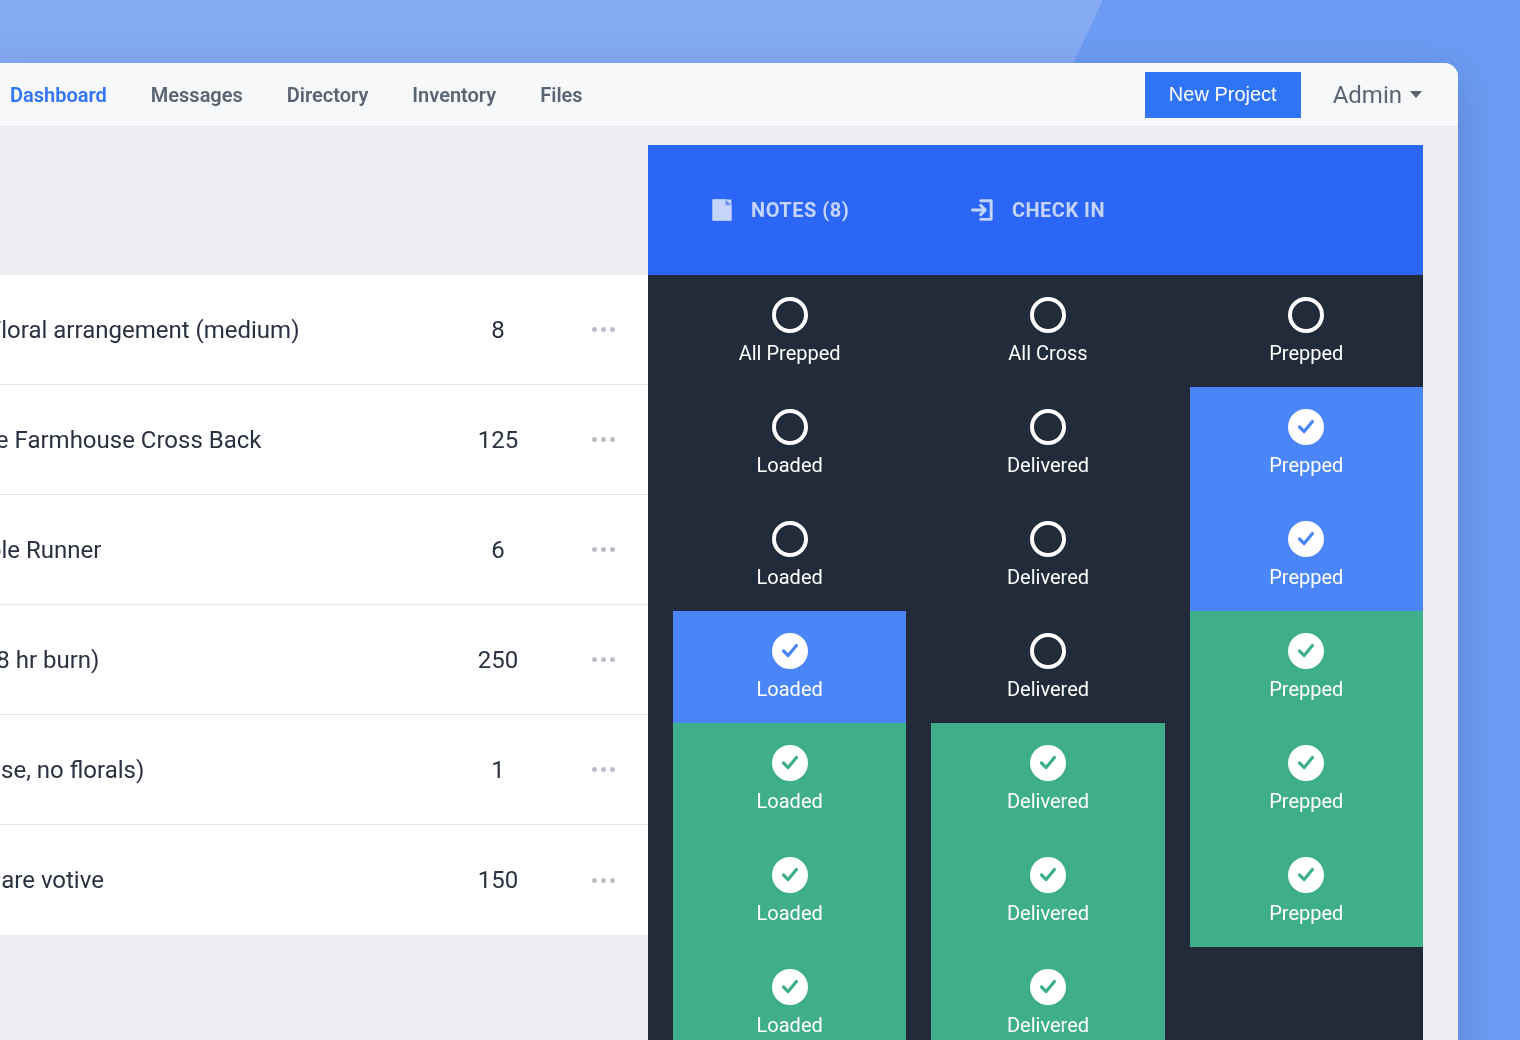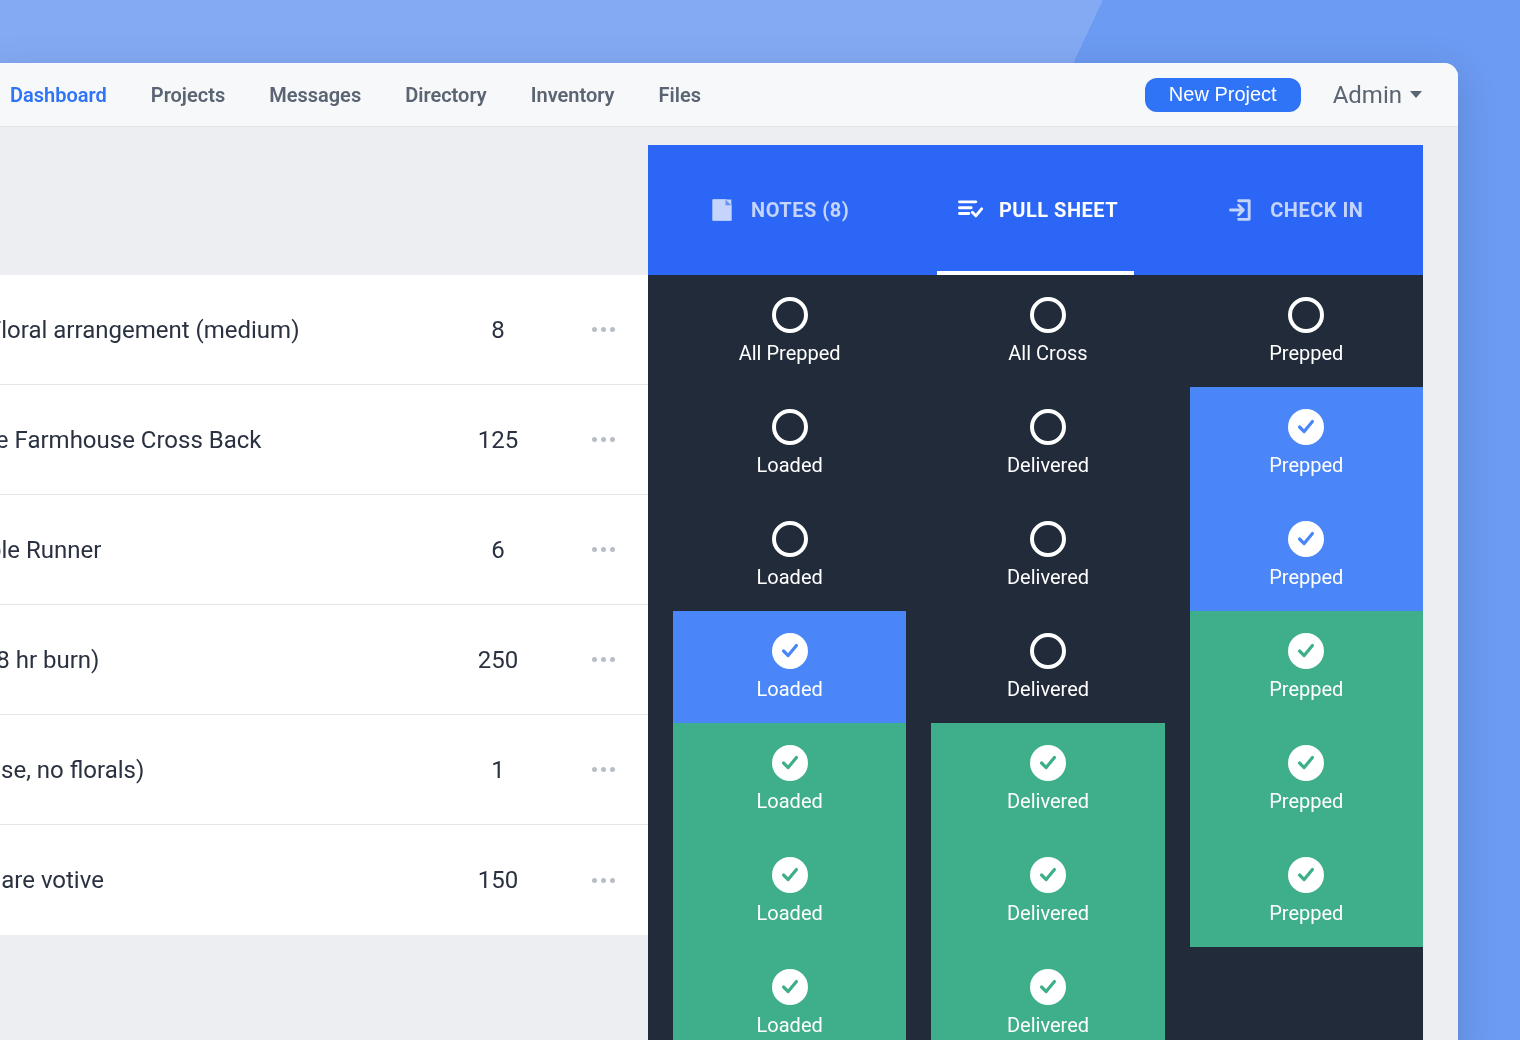--- a/index.html
+++ b/index.html
@@ -46,24 +46,24 @@
     color: #5a6472;
     cursor: pointer;
   }
   .nav-link.active { color: #2f73f6; }
   .spacer { flex: 1; }
   .new-project-btn {
     background: #2f73f6;
     color: #fff;
     font-size: 20px;
     font-weight: 500;
-    height: 34px;
+    height: 46px;
     padding: 0 24px;
     border: none;
-    border-radius: 12px;
+    border-radius: 0;
     cursor: pointer;
     margin-right: 22px;
   }
   .admin-menu {
     display: flex;
     align-items: center;
     color: #5a6472;
     font-size: 24px;
     padding: 0 28px 0 10px;
     cursor: pointer;
@@ -197,21 +197,20 @@
 
 </style>
 </head>
 <body>
 
 <div class="app-window">
 
   <div class="topnav">
     <div class="nav-links">
       <div class="nav-link active">Dashboard</div>
-      <div class="nav-link">Projects</div>
       <div class="nav-link">Messages</div>
       <div class="nav-link">Directory</div>
       <div class="nav-link">Inventory</div>
       <div class="nav-link">Files</div>
     </div>
     <div class="spacer"></div>
     <button class="new-project-btn">New Project</button>
     <div class="admin-menu">
       <span>Admin</span>
       <span class="caret-down"></span>
@@ -294,27 +293,20 @@
         <div class="pull-tab">
           <svg class="tab-icon" viewBox="0 0 24 24">
               <path fill="currentColor" d="M4 3h12l4 4v14H4V3zm12 0v4h4" stroke="currentColor" stroke-width="0"></path>
               <path d="M14 3v5h5" fill="#2b66f6"></path>
               <rect x="4" y="3" width="16" height="18" fill="currentColor"></rect>
               <path d="M15 3 H4 V21 H20 V8 Z" fill="currentColor"></path>
               <path d="M15 3 L20 8 H15 Z" fill="#6a93f8"></path>
             </svg>
           <span>NOTES (8)</span>
         </div>
-        <div class="pull-tab active">
-          <svg class="tab-icon" viewBox="0 0 24 24">
-              <path d="M3 5h14M3 10h10M3 15h8" stroke="currentColor" stroke-width="2.5" stroke-linecap="round" fill="none"></path>
-              <path d="M14 14l3 3 5-6" stroke="currentColor" stroke-width="2.5" fill="none" stroke-linecap="round" stroke-linejoin="round"></path>
-            </svg>
-          <span>PULL SHEET</span>
-        </div>
         <div class="pull-tab">
           <svg class="tab-icon" viewBox="0 0 24 24">
               <path d="M10 4h9v16h-9M3 12h11M10 8l4 4-4 4" stroke="currentColor" stroke-width="2.5" fill="none" stroke-linecap="round" stroke-linejoin="round"></path>
             </svg>
           <span>CHECK IN</span>
         </div>
       </div>
 
       <div class="status-grid" id="status-grid">
 

